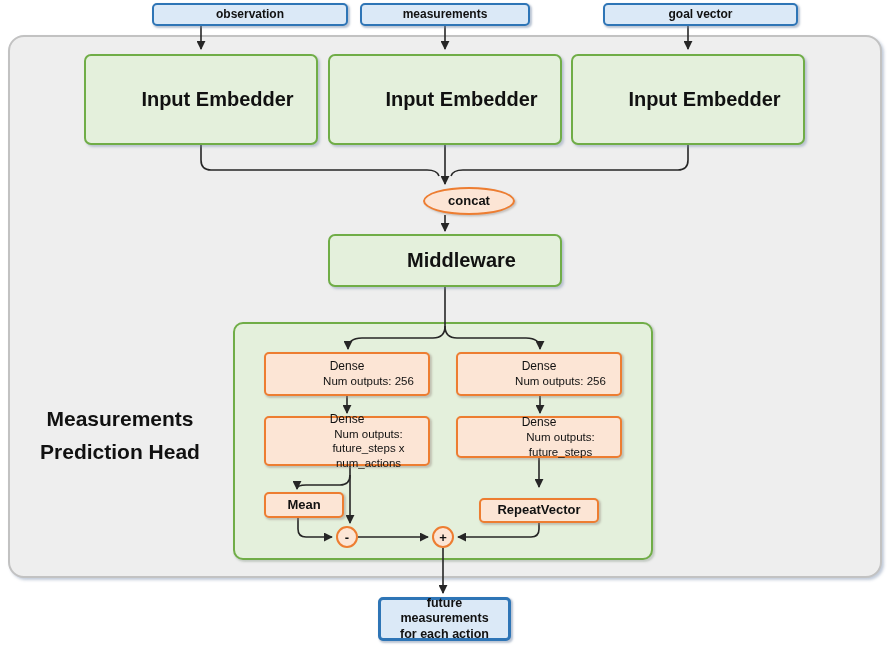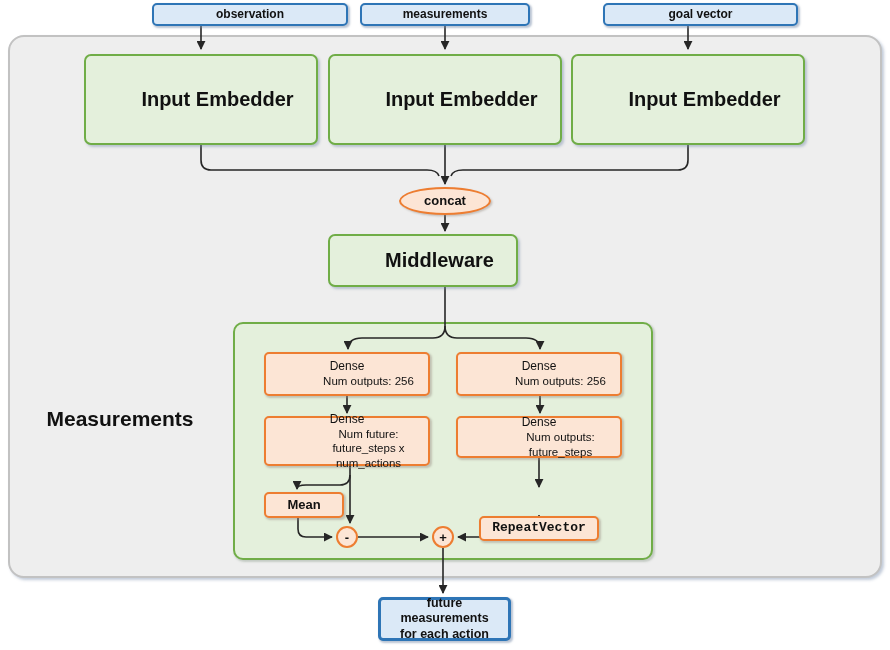--- a/index.html
+++ b/index.html
@@ -116,55 +116,56 @@
 <div class="node green" style="left:84px; top:54px; width:234px; height:91px;">
   <span>Input Embedder</span>
 </div>
 <div class="node green" style="left:328px; top:54px; width:234px; height:91px;">
   <span>Input Embedder</span>
 </div>
 <div class="node green" style="left:571px; top:54px; width:234px; height:91px;">
   <span>Input Embedder</span>
 </div>
 
-<div class="node ellipse" style="left:399px; top:187px; width:92px; height:28px;">
+<div class="node ellipse" style="left:423px; top:187px; width:92px; height:28px;">
   <span>concat</span>
 </div>
 
-<div class="node green" style="left:328px; top:234px; width:190px; height:53px;">
+<div class="node green" style="left:328px; top:234px; width:234px; height:53px;">
   <span>Middleware</span>
 </div>
 
 <div class="head-title">
   <div>Measurements</div>
+  <div>Prediction Head</div>
 </div>
 
 <div class="node orange dense" style="left:264px; top:352px; width:166px; height:44px;">
   <div class="t">Dense</div>
   <div class="s">Num outputs: 256</div>
 </div>
 <div class="node orange dense" style="left:456px; top:352px; width:166px; height:44px;">
   <div class="t">Dense</div>
   <div class="s">Num outputs: 256</div>
 </div>
 
 <div class="node orange dense" style="left:264px; top:416px; width:166px; height:50px;">
   <div class="t">Dense</div>
-  <div class="s">Num future:</div>
+  <div class="s">Num outputs:</div>
   <div class="s">future_steps x num_actions</div>
 </div>
 <div class="node orange dense" style="left:456px; top:416px; width:166px; height:42px;">
   <div class="t">Dense</div>
   <div class="s">Num outputs: future_steps</div>
 </div>
 
 <div class="node orange small" style="left:264px; top:492px; width:80px; height:26px;">
   <span>Mean</span>
 </div>
-<div class="node orange small" style="left:479px; top:516px; width:120px; height:25px;font-family:Liberation Mono, monospace;">
+<div class="node orange small" style="left:479px; top:498px; width:120px; height:25px;">
   <span>RepeatVector</span>
 </div>
 
 <div class="node op-circle" style="left:336px; top:526px; width:22px; height:22px;">
   <span>-</span>
 </div>
 <div class="node op-circle" style="left:432px; top:526px; width:22px; height:22px;">
   <span>+</span>
 </div>
 

